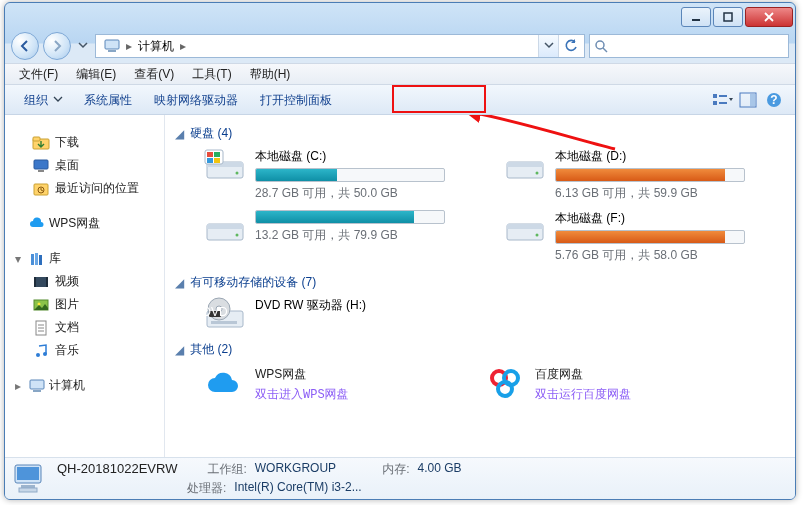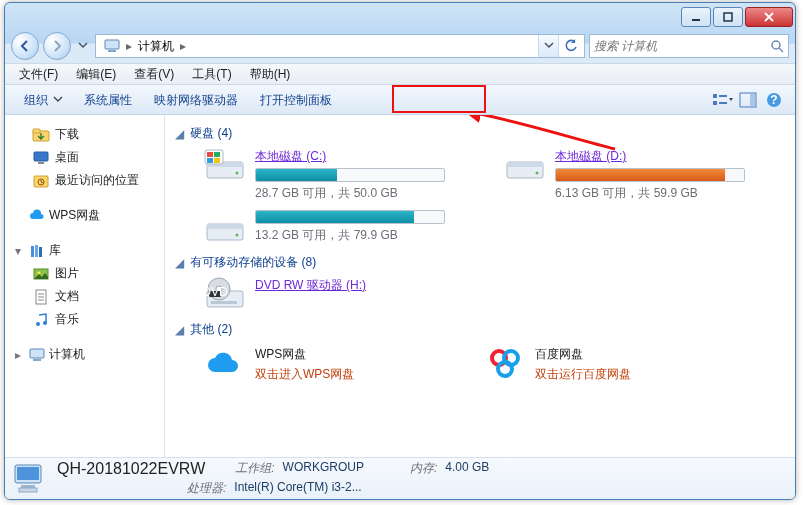--- a/index.html
+++ b/index.html
@@ -28,51 +28,51 @@
   .menuitem{padding:2px 8px;color:#222;cursor:default;}
   
   .cmdbar{height:30px;background:linear-gradient(#f2f7fd,#dde9f6);border-bottom:1px solid #c7d5e6;display:flex;align-items:center;padding:0 8px;gap:0;color:#12418e;position:relative;}
   .cmd{padding:4px 10px;display:flex;align-items:center;gap:4px;cursor:default;border:1px solid transparent;border-radius:2px;line-height:14px;}
   .cmd .caret{margin-left:2px;}
   .cmdspacer{flex:1;}
   .iconbtn{width:26px;height:22px;display:flex;align-items:center;justify-content:center;border:1px solid transparent;border-radius:2px;cursor:default;}
   .highlight-box{position:absolute;border:2px solid #e11;pointer-events:none;}
   
   .body{position:absolute;left:0;right:0;top:112px;bottom:42px;display:flex;background:#fff;}
-  .navpane{width:160px;border-right:1px solid #e1e7ef;overflow:hidden;padding-top:8px;position:relative;}
+  .navpane{width:160px;border-right:1px solid #e1e7ef;overflow:hidden;padding-top:16px;position:relative;}
   .navitem{display:flex;align-items:center;gap:6px;padding:3px 6px 3px 28px;color:#222;cursor:default;white-space:nowrap;}
   .navgroup{display:flex;align-items:center;gap:4px;padding:3px 6px 3px 10px;color:#222;cursor:default;white-space:nowrap;}
   .navgroup .disclose{width:10px;color:#777;}
   .navgap{height:12px;}
   
   .content{flex:1;overflow:auto;padding:6px 10px 10px 10px;position:relative;}
   .section-hd{display:flex;align-items:center;gap:6px;color:#0a3e8e;margin:4px 0 6px 0;cursor:default;}
   .section-hd .tri{color:#5a7fad;}
   .drive-grid{display:grid;grid-template-columns:1fr 1fr;gap:8px 20px;margin-left:30px;margin-bottom:10px;}
   .drive{display:flex;gap:10px;align-items:flex-start;width:260px;}
   .drive .dicon{width:40px;height:34px;flex:none;}
   .drive .dinfo{flex:1;}
-  .drive .dname{color:#6d28d9;margin-bottom:3px;text-decoration:underline;}
+  .drive .dname{color:#000000;margin-bottom:3px;}
   .barwrap{width:190px;height:14px;border:1px solid #b8c2cd;background:#f6f8fa;border-radius:2px;overflow:hidden;}
   .barfill{height:100%;background:linear-gradient(#2cb5c9,#0f8fa6);}
   .barfill.full{background:linear-gradient(#f08b3c,#d85a16);}
   .dsub{color:#6a6f76;margin-top:3px;}
   .other-grid{display:flex;gap:30px;margin-left:30px;}
   .other{display:flex;gap:10px;align-items:center;width:250px;}
   .other .oicon{width:40px;height:40px;flex:none;display:flex;align-items:center;justify-content:center;}
   .other .oname{color:#222;margin-bottom:3px;}
-  .other .osub{color:#c2410c;}
+  .other .osub{color:#8b5cf6;font-family:Liberation Mono, monospace;}
   
   .details{position:absolute;left:0;right:0;bottom:0;height:42px;border-top:1px solid #d7e1ec;background:linear-gradient(#f6f9fd,#e9f1f9);display:flex;align-items:center;padding:0 8px;gap:10px;}
   .details .pc-icon{width:34px;height:34px;}
   .det-col{display:flex;flex-direction:column;gap:2px;}
   .det-row{display:flex;gap:8px;}
-  .det-label{color:#6a6f76;font-style:italic;}
+  .det-label{color:#6a6f76;}
   .det-val{color:#1b3d66;}
-  .det-name{font-size:16px;color:#222;}
+  .det-name{font-size:13px;color:#222;}
   
   .arrow-ann{position:absolute;pointer-events:none;}
   
   svg{overflow:visible;}
 </style>
 </head>
 <body>
 <div class="outer">
 
 <div class="win">
@@ -128,21 +128,20 @@
             </svg>
       </div>
       <div class="refresh">
         <svg width="14" height="14">
               <path d="M11 3 A5 5 0 1 0 12 8" fill="none" stroke="#3a73b7" stroke-width="1.6"></path>
               <path d="M11 0 L11 4 L7 4 Z" fill="#3a73b7"></path>
             </svg>
       </div>
     </div>
     <div class="search">
-      <input placeholder="搜索 计算机" style="">
       <svg width="14" height="14">
             <circle cx="6" cy="6" r="4" fill="none" stroke="#6e8db2" stroke-width="1.5"></circle>
             <path d="M9 9 L13 13" stroke="#6e8db2" stroke-width="1.5"></path>
           </svg>
     </div>
   </div>
 
   <div class="menubar">
     <div class="menuitem">文件(F)</div>
     <div class="menuitem">编辑(E)</div>
@@ -228,20 +227,28 @@
       </div>
       <div class="navgap"></div>
       <div class="navgroup">
         <span class="disclose">▾</span>
         <svg width="16" height="16">
               <rect x="2" y="3" width="3" height="11" fill="#4a8fd8"></rect>
               <rect x="6" y="2" width="3" height="12" fill="#69a7e6"></rect>
               <rect x="10" y="4" width="3" height="10" fill="#2e6fbd"></rect>
             </svg>
         <span>库</span>
+      </div>
+      <div class="navitem">
+        <svg width="16" height="16">
+              <rect x="1" y="3" width="14" height="10" fill="#34495e"></rect>
+              <rect x="1" y="3" width="2" height="10" fill="#1e2c3a"></rect>
+              <rect x="13" y="3" width="2" height="10" fill="#1e2c3a"></rect>
+            </svg>
+        <span>视频</span>
       </div>
       <div class="navitem">
         <svg width="16" height="16">
               <rect x="1" y="3" width="14" height="10" fill="#8bc34a" stroke="#558b2f"></rect>
               <circle cx="6" cy="7" r="1.5" fill="#ffeb3b"></circle>
               <path d="M1 13 L6 8 L9 11 L12 7 L15 11 L15 13 Z" fill="#33691e"></path>
             </svg>
         <span>图片</span>
       </div>
       <div class="navitem">
@@ -318,25 +325,40 @@
     <circle cx="32" cy="25" r="1.5" fill="#5fb85f"></circle>
 
   </svg></div>
      <div class="dinfo">
        <div class="barwrap">
                   <div class="barfill" style="width:84%"></div>
                 </div>
        <div class="dsub">13.2 GB 可用，共 79.9 GB</div>
      </div>
    </div>
+            <div class="drive">
+     <div class="dicon"><svg width="40" height="34">
+    <rect x="2" y="14" width="36" height="16" rx="2" fill="#e6edf4" stroke="#a8b8ca"></rect>
+    <rect x="2" y="14" width="36" height="5" fill="#cdd9e6"></rect>
+    <circle cx="32" cy="25" r="1.5" fill="#5fb85f"></circle>
+
+  </svg></div>
+     <div class="dinfo">
+       <div class="dname">本地磁盘 (F:)</div>
+       <div class="barwrap">
+                  <div class="barfill full" style="width:90%"></div>
+                </div>
+       <div class="dsub">5.76 GB 可用，共 58.0 GB</div>
+     </div>
+   </div>
           </div>
 
       <div class="section-hd">
         <span class="tri">◢</span>
-        <span>有可移动存储的设备 (8)</span>
+        <span>有可移动存储的设备 (7)</span>
       </div>
       <div class="drive-grid" style="grid-template-columns:1fr;" id="removable-grid">
             <div class="drive">
      <div class="dicon"><svg width="40" height="34">
     <rect x="2" y="14" width="36" height="16" rx="2" fill="#e6edf4" stroke="#a8b8ca"></rect>
     <rect x="6" y="24" width="26" height="3" fill="#b9c7d6"></rect>
     <circle cx="14" cy="12" r="11" fill="#d9dde1" stroke="#9aa6b3"></circle>
     <circle cx="14" cy="12" r="3" fill="#fff" stroke="#9aa6b3"></circle>
     <rect x="4" y="14" width="12" height="6" rx="1" fill="#333"></rect>
                   <text x="10" y="19" text-anchor="middle" fill="#fff" font-size="5">DVD</text>

